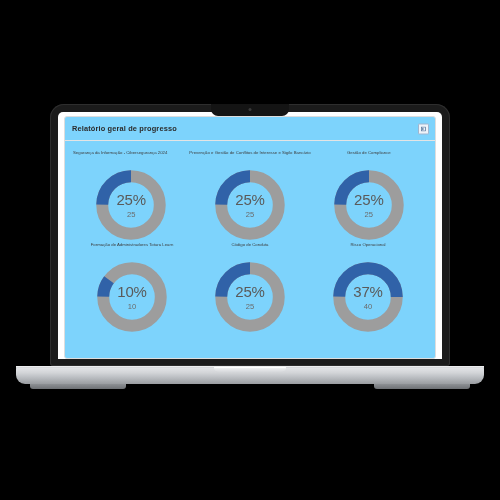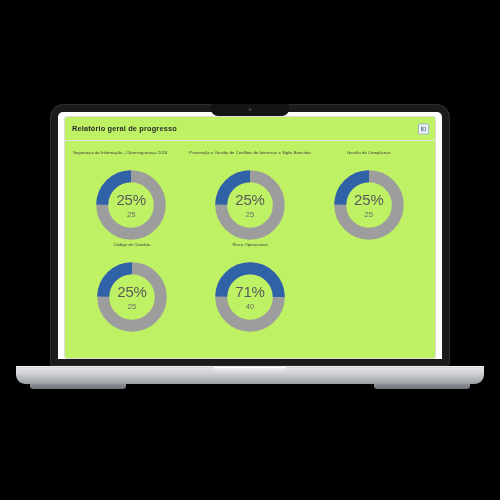--- a/index.html
+++ b/index.html
@@ -79,21 +79,21 @@
     border-radius: 0 0 3px 3px;
   }
   .foot.left  { left: 30px;  width: 96px; }
   .foot.right { right: 30px; width: 96px; }
 
   
   .card {
     position: absolute;
     left: 6px; top: 4px;
     width: 372px; height: 243px;
-    background: #bef264;
+    background: #7dd3fc;
     border: 1px solid #dddddd;
     border-radius: 3px;
     box-sizing: border-box;
   }
   .card-header {
     position: relative;
     height: 23px;
     border-bottom: 1px solid #e4e4e4;
     display: flex; align-items: center;
     padding: 0 7px;
@@ -227,20 +227,33 @@
                   <div class="donut-pct">25%</div>
                   <div class="donut-val">25</div>
                 </div>
               </div>
             </div>
 
           </div>
 
           <div class="grid row2">
 
+            <div class="cell">
+              <div class="cell-title">Formação de Administradores Totara Learn</div>
+              <div class="donut-wrap">
+                <svg viewBox="0 0 42 42">
+                  <circle cx="21" cy="21" r="15.9" fill="none" stroke="#9d9d9d" stroke-width="6.6"></circle>
+                  <circle cx="21" cy="21" r="15.9" fill="none" stroke="#3062a8" stroke-width="6.6" stroke-dasharray="10 90" stroke-dashoffset="25" transform="rotate(-90 21 21)"></circle>
+                </svg>
+                <div class="donut-center">
+                  <div class="donut-pct">10%</div>
+                  <div class="donut-val">10</div>
+                </div>
+              </div>
+            </div>
 
             <div class="cell">
               <div class="cell-title">Código de Conduta</div>
               <div class="donut-wrap">
                 <svg viewBox="0 0 42 42">
                   <circle cx="21" cy="21" r="15.9" fill="none" stroke="#9d9d9d" stroke-width="6.6"></circle>
                   <circle cx="21" cy="21" r="15.9" fill="none" stroke="#3062a8" stroke-width="6.6" stroke-dasharray="25 75" stroke-dashoffset="25" transform="rotate(-90 21 21)"></circle>
                 </svg>
                 <div class="donut-center">
                   <div class="donut-pct">25%</div>
@@ -250,21 +263,21 @@
             </div>
 
             <div class="cell">
               <div class="cell-title">Risco Operacional</div>
               <div class="donut-wrap">
                 <svg viewBox="0 0 42 42">
                   <circle cx="21" cy="21" r="15.9" fill="none" stroke="#9d9d9d" stroke-width="6.6"></circle>
                   <circle cx="21" cy="21" r="15.9" fill="none" stroke="#3062a8" stroke-width="6.6" stroke-dasharray="50 50" stroke-dashoffset="25" transform="rotate(-90 21 21)"></circle>
                 </svg>
                 <div class="donut-center">
-                  <div class="donut-pct">71%</div>
+                  <div class="donut-pct">37%</div>
                   <div class="donut-val">40</div>
                 </div>
               </div>
             </div>
 
           </div>
         </div>
 
       </div>
 

